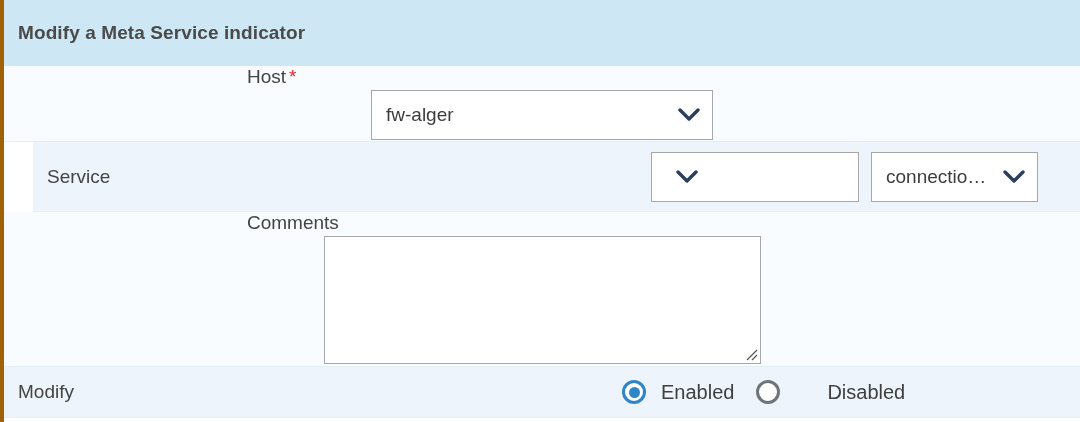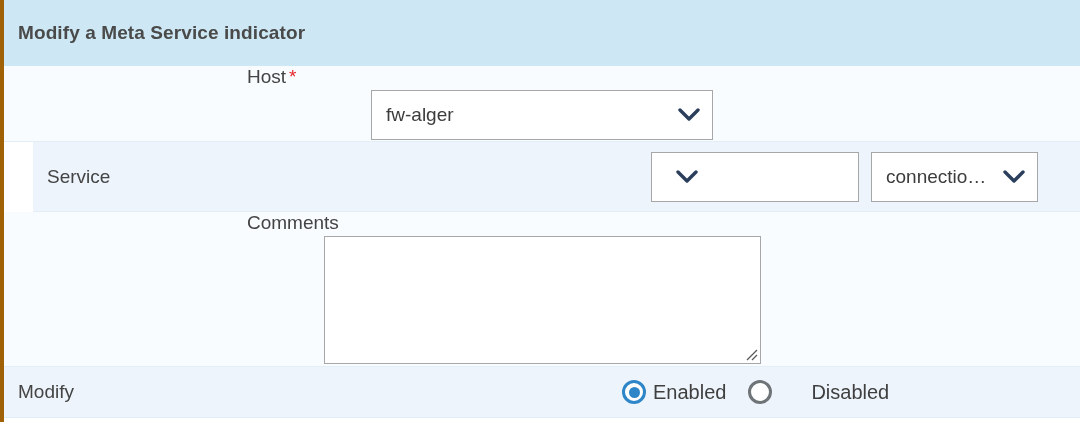--- a/index.html
+++ b/index.html
@@ -152,21 +152,21 @@
   .radio-mark.checked {
     border-color: #2e86c8;
   }
   .radio-dot {
     width: 11px;
     height: 11px;
     border-radius: 50%;
     background: #2e86c8;
   }
   .radio-label {
-    margin-left: 7px;
+    margin-left: 15px;
     font-size: 20px;
     color: #3f3f3f;
     white-space: nowrap;
   }
 </style>
 </head>
 <body>
 
 <div class="form-panel">
 

